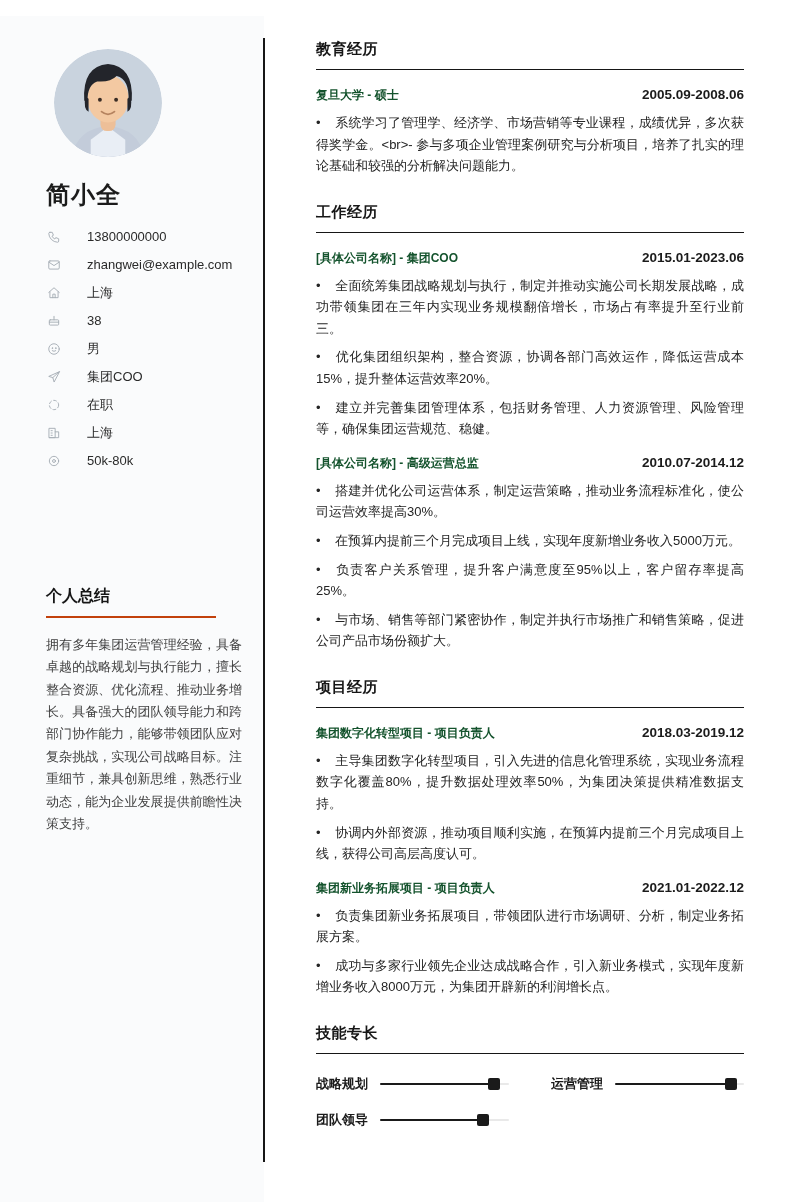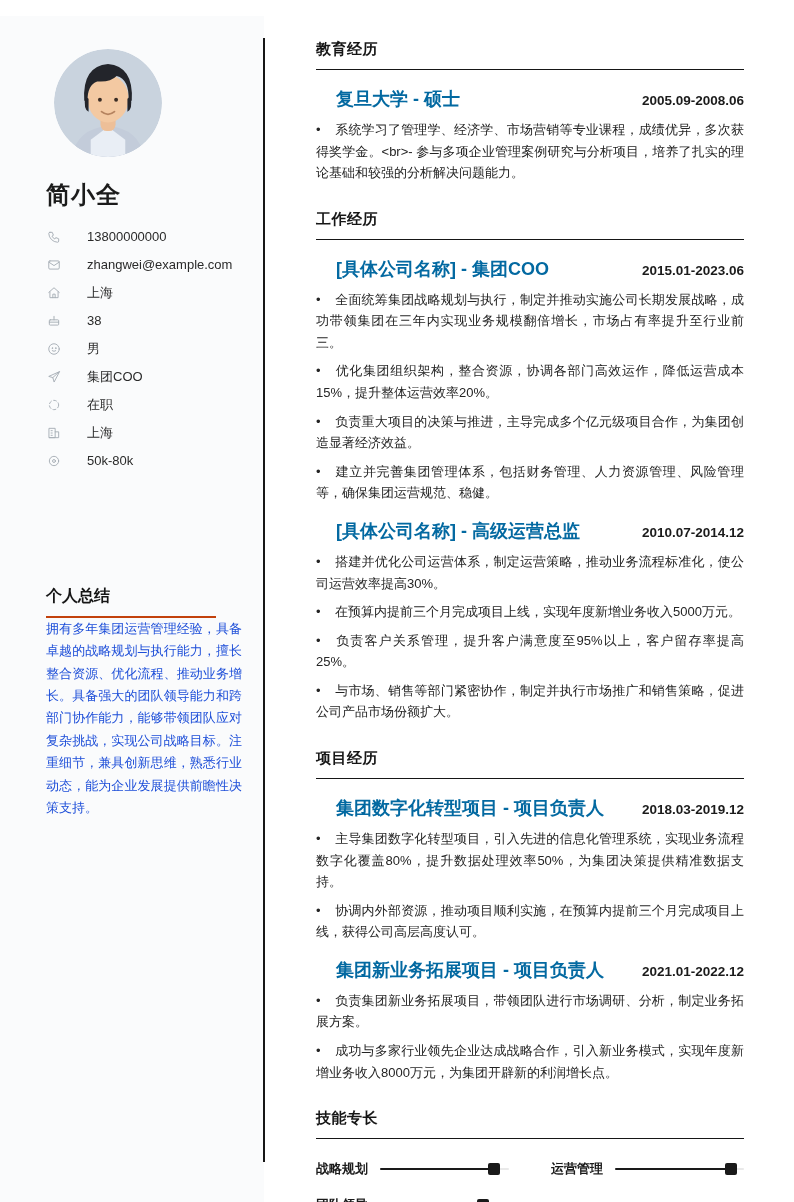--- a/index.html
+++ b/index.html
@@ -21,35 +21,35 @@
   .contact-list { margin-top:18px; }
   .contact-row { display:flex; align-items:center; margin-bottom:13px; height:15px;gap:15px; }
   .cicon { width:15px; height:15px; margin-right:11px; color:#a6adb5; flex:0 0 auto; display:flex; align-items:center; justify-content:center; }
   .cicon svg { width:14px; height:14px; stroke:#a6adb5; fill:none; stroke-width:1.6; stroke-linecap:round; stroke-linejoin:round; }
   .ctext { font-size:13px; color:#2a2a2a; }
   .side-title {
     font-size:16px; font-weight:bold; color:#161616;
     width:170px; padding-bottom:9px; border-bottom:2px solid #c2410c;
     margin-top:118px;
   }
-  .summary-text { width:196px; font-size:13px; line-height:1.72; color:#1d4ed8; text-align:justify; }
+  .summary-text { margin-top:16px; width:196px; font-size:13px; line-height:1.72; color:#404040; text-align:justify; }
 
   
   .v-divider { position:absolute; left:263px; top:38px; width:2px; height:1124px; background:#161616; }
 
   
   .main { position:absolute; left:316px; top:0; width:428px; padding-top:40px; }
   .section { margin-bottom:26px; }
   .section-title {
     font-size:15px; font-weight:bold; color:#161616; letter-spacing:0.5px;
     padding-bottom:10px; border-bottom:1px solid #161616; margin-bottom:17px;
   }
   .entry { margin-bottom:15px; }
   .entry-head { display:flex; justify-content:space-between; align-items:baseline; margin-bottom:8px; }
-  .entry-name { font-size:18px; font-weight:bold; color:#0369a1;margin-left:20px; }
+  .entry-name { font-size:12px; font-weight:bold; color:#14532d; }
   .entry-date { font-size:13.5px; font-weight:bold; color:#1b1b1b; white-space:nowrap; }
   .bullet { font-size:13px; line-height:1.66; color:#242424; margin-bottom:7px; text-align:justify; }
   .bullet::before { content:"•"; display:inline-block; width:19px; color:#242424; }
 
   
   .skills-grid { display:grid; grid-template-columns:1fr 1fr; column-gap:42px; row-gap:18px; padding-top:4px; }
   .skill-item { display:flex; align-items:center; }
   .skill-label { font-size:13px; font-weight:bold; color:#1b1b1b; width:64px; flex:0 0 auto; }
   .skill-track { position:relative; flex:1; height:2px; background:#e9e9e9; border-radius:1px; }
   .skill-fill { position:absolute; left:0; top:0; height:2px; background:#1a1a1a; border-radius:1px; }
@@ -198,21 +198,20 @@
     <section class="section">
       <h2 class="section-title">工作经历</h2>
       <div>
           <div class="entry">
             <div class="entry-head">
               <span class="entry-name">[具体公司名称] - 集团COO</span>
               <span class="entry-date">2015.01-2023.06</span>
             </div>
             <p class="bullet">全面统筹集团战略规划与执行，制定并推动实施公司长期发展战略，成功带领集团在三年内实现业务规模翻倍增长，市场占有率提升至行业前三。</p>
             <p class="bullet">优化集团组织架构，整合资源，协调各部门高效运作，降低运营成本15%，提升整体运营效率20%。</p>
-            <p class="bullet">负责重大项目的决策与推进，主导完成多个亿元级项目合作，为集团创造显著经济效益。</p>
             <p class="bullet">建立并完善集团管理体系，包括财务管理、人力资源管理、风险管理等，确保集团运营规范、稳健。</p>
           </div>
           <div class="entry">
             <div class="entry-head">
               <span class="entry-name">[具体公司名称] - 高级运营总监</span>
               <span class="entry-date">2010.07-2014.12</span>
             </div>
             <p class="bullet">搭建并优化公司运营体系，制定运营策略，推动业务流程标准化，使公司运营效率提高30%。</p>
             <p class="bullet">在预算内提前三个月完成项目上线，实现年度新增业务收入5000万元。</p>
             <p class="bullet">负责客户关系管理，提升客户满意度至95%以上，客户留存率提高25%。</p>

